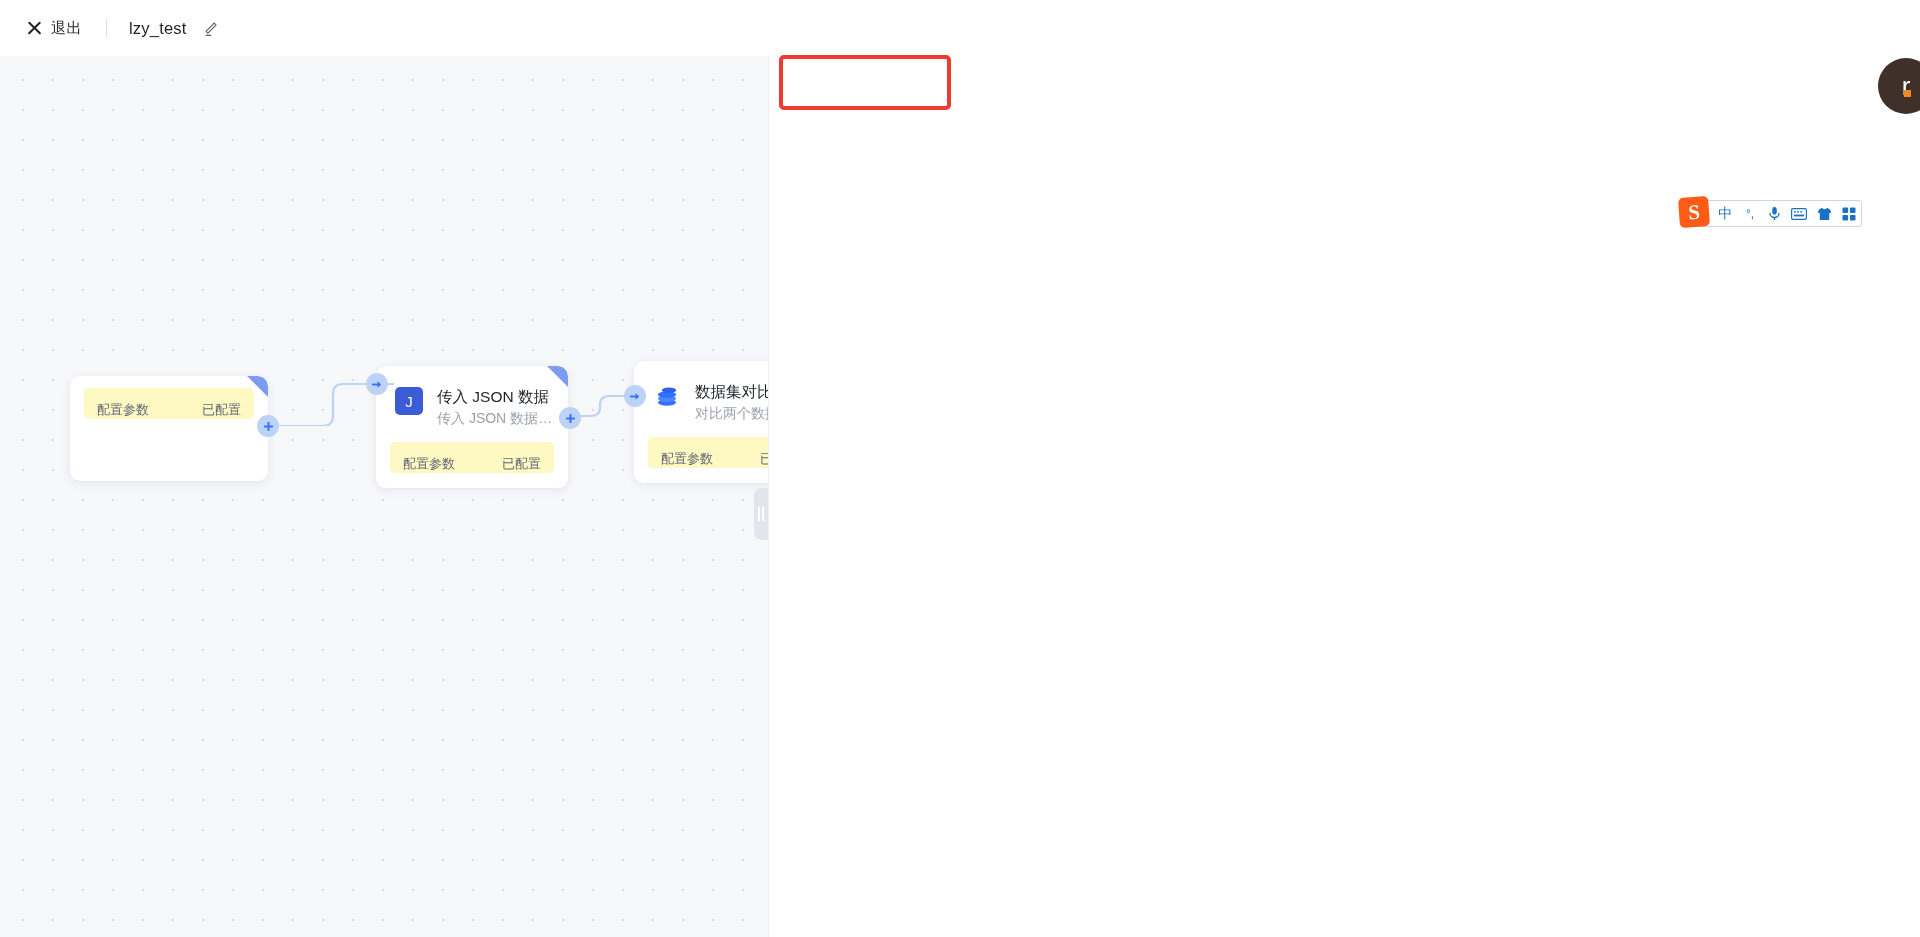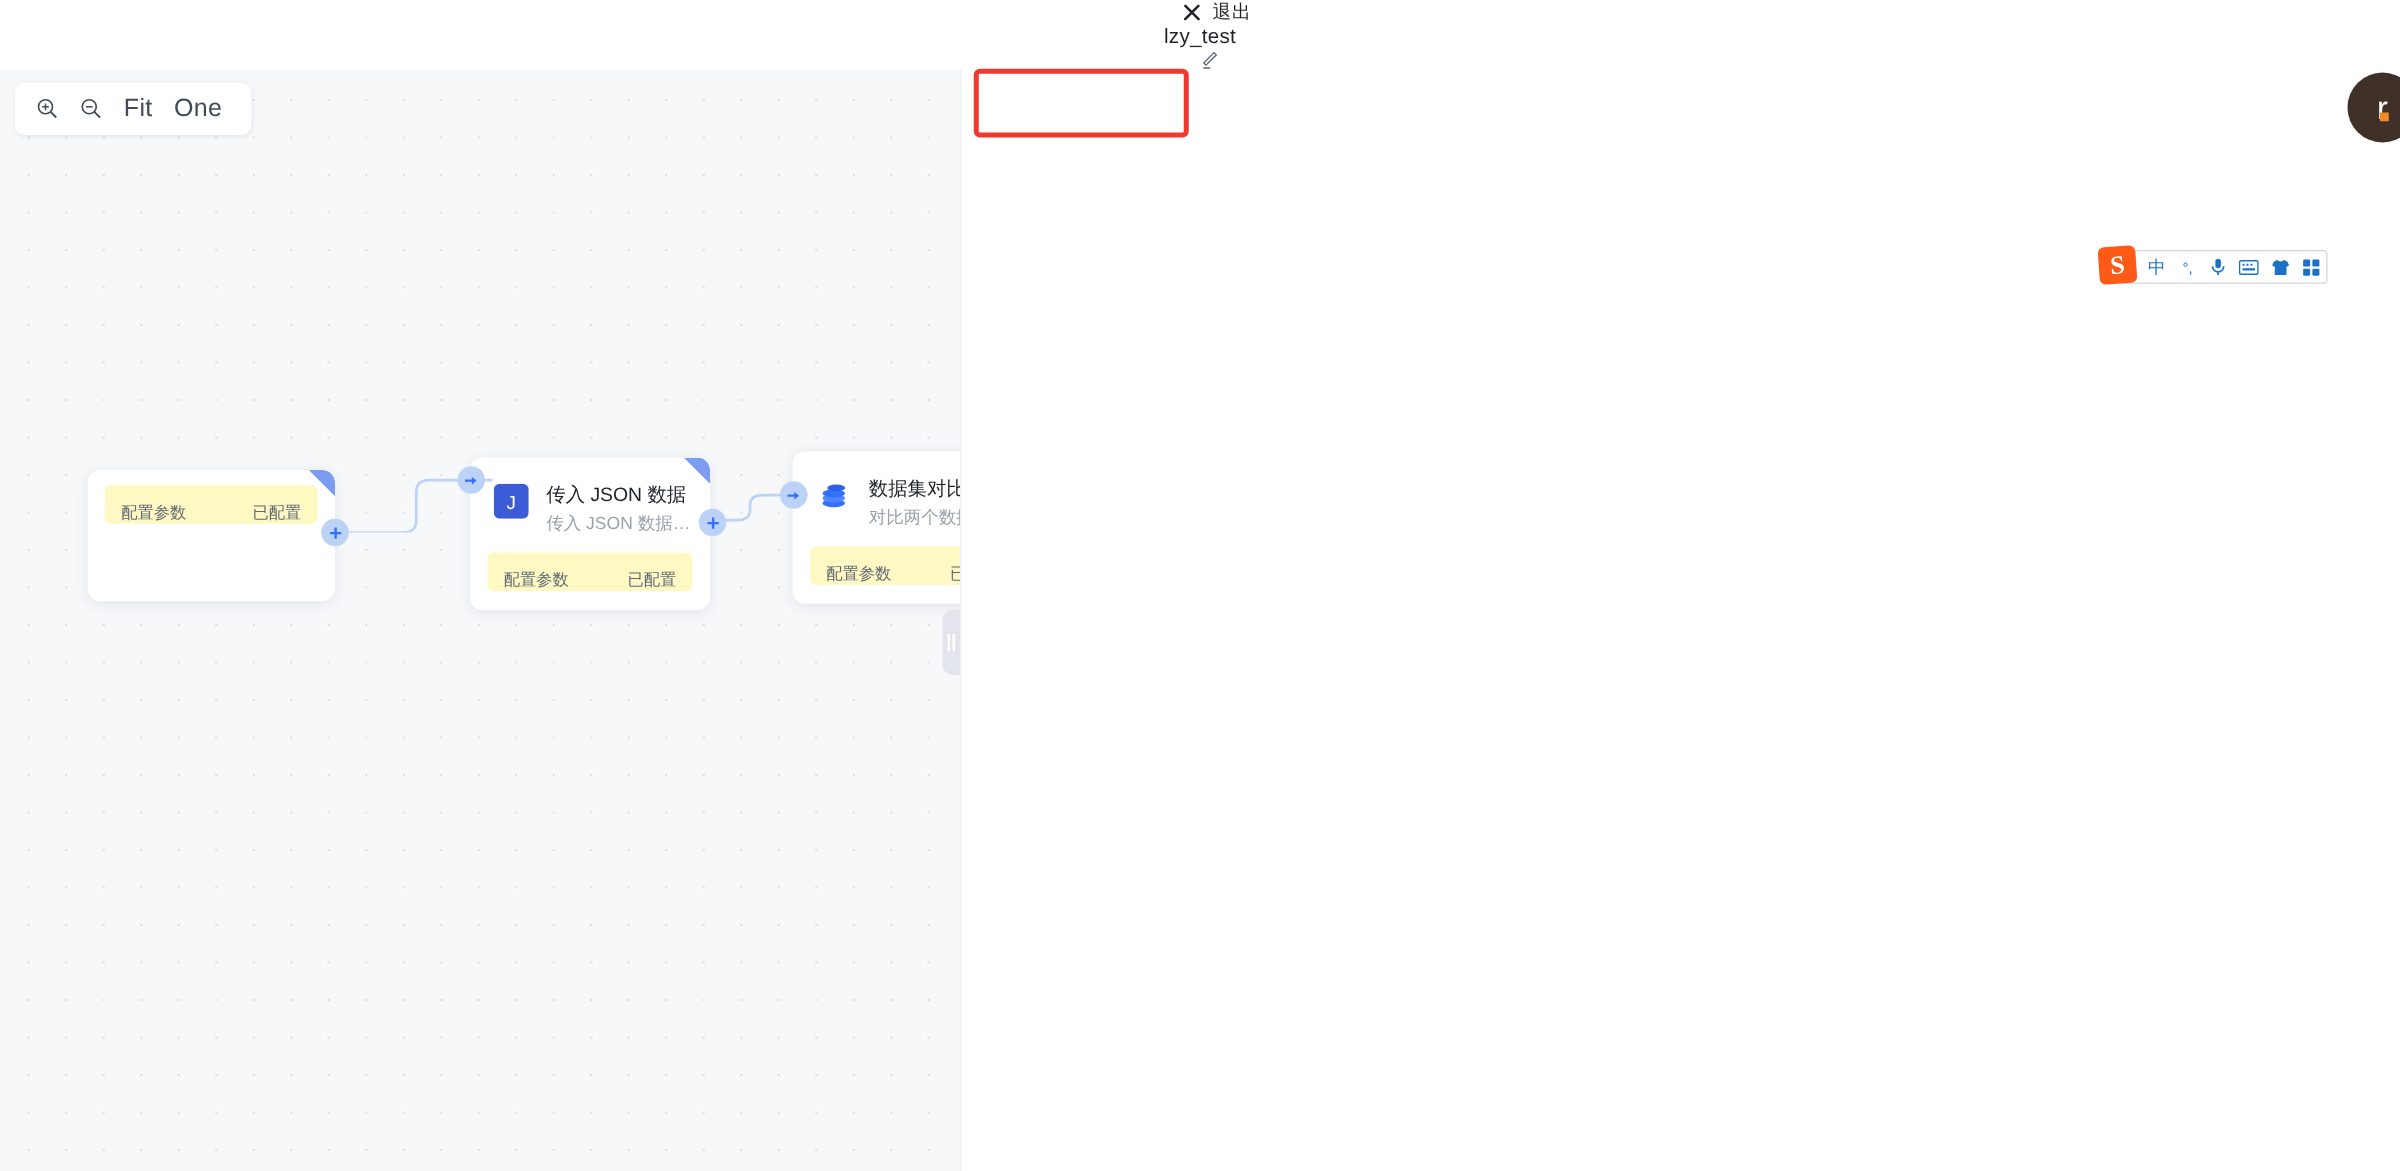--- a/index.html
+++ b/index.html
@@ -12,21 +12,20 @@
   }
   #root { position: relative; width: 1920px; height: 937px; }
 
   
   .topbar {
     position: absolute; left: 0; top: 0;
     width: 1920px; height: 56px;
     background: #ffffff;
     display: flex; align-items: center;
     z-index: 30;
-    flex-direction: column;
   }
   .exit-btn {
     display: flex; align-items: center; gap: 9px;
     margin-left: 26px; cursor: pointer;
   }
   .x-glyph {
     width: 16px; height: 16px; position: relative; display:inline-block;
   }
   .x-glyph:before, .x-glyph:after {
     content: ""; position: absolute; left: 0px; top: 7px;
@@ -229,39 +228,20 @@
     <span class="pencil-icon">
       <svg width="17" height="17" viewBox="0 0 17 17">
         <path d="M3 13.3 L11.2 5.1 L13 6.9 L4.8 15.1 Z" fill="none" stroke="#5a6270" stroke-width="1.1" transform="translate(0,-2)"></path>
         <line x1="2.6" y1="15.4" x2="8.2" y2="15.4" stroke="#5a6270" stroke-width="1.3"></line>
       </svg>
     </span>
   </div>
 
   <div class="canvas">
 
-    <div class="zoom-toolbar">
-      <div class="zbtn">
-        <svg width="20" height="20" viewBox="0 0 20 20">
-          <circle cx="8.4" cy="8.4" r="5.6" fill="none" stroke="#414a58" stroke-width="1.3"></circle>
-          <line x1="12.5" y1="12.5" x2="17" y2="17" stroke="#414a58" stroke-width="1.5"></line>
-          <line x1="5.7" y1="8.4" x2="11.1" y2="8.4" stroke="#414a58" stroke-width="1.2"></line>
-          <line x1="8.4" y1="5.7" x2="8.4" y2="11.1" stroke="#414a58" stroke-width="1.2"></line>
-        </svg>
-      </div>
-      <div class="zbtn">
-        <svg width="20" height="20" viewBox="0 0 20 20">
-          <circle cx="8.4" cy="8.4" r="5.6" fill="none" stroke="#414a58" stroke-width="1.3"></circle>
-          <line x1="12.5" y1="12.5" x2="17" y2="17" stroke="#414a58" stroke-width="1.5"></line>
-          <line x1="5.7" y1="8.4" x2="11.1" y2="8.4" stroke="#414a58" stroke-width="1.2"></line>
-        </svg>
-      </div>
-      <div class="ztext">Fit</div>
-      <div class="ztext">One</div>
-    </div>
 
     <svg class="wire" style="left:268px; top:310px; width:130px; height:60px;">
       <path d="M2,60 L55,60 Q65,60 65,50 L65,28 Q65,18 75,18 L126,18" fill="none" stroke="#bcd2f7" stroke-width="2.2"></path>
     </svg>
 
     <svg class="wire" style="left:568px; top:310px; width:80px; height:60px;">
       <path d="M2,50 L22,50 Q32,50 32,42 L32,38 Q32,30 42,30 L78,30" fill="none" stroke="#bcd2f7" stroke-width="2.2"></path>
     </svg>
 
     <div class="node" style="left:70px; top:320px; width:198px; height:105px;">

